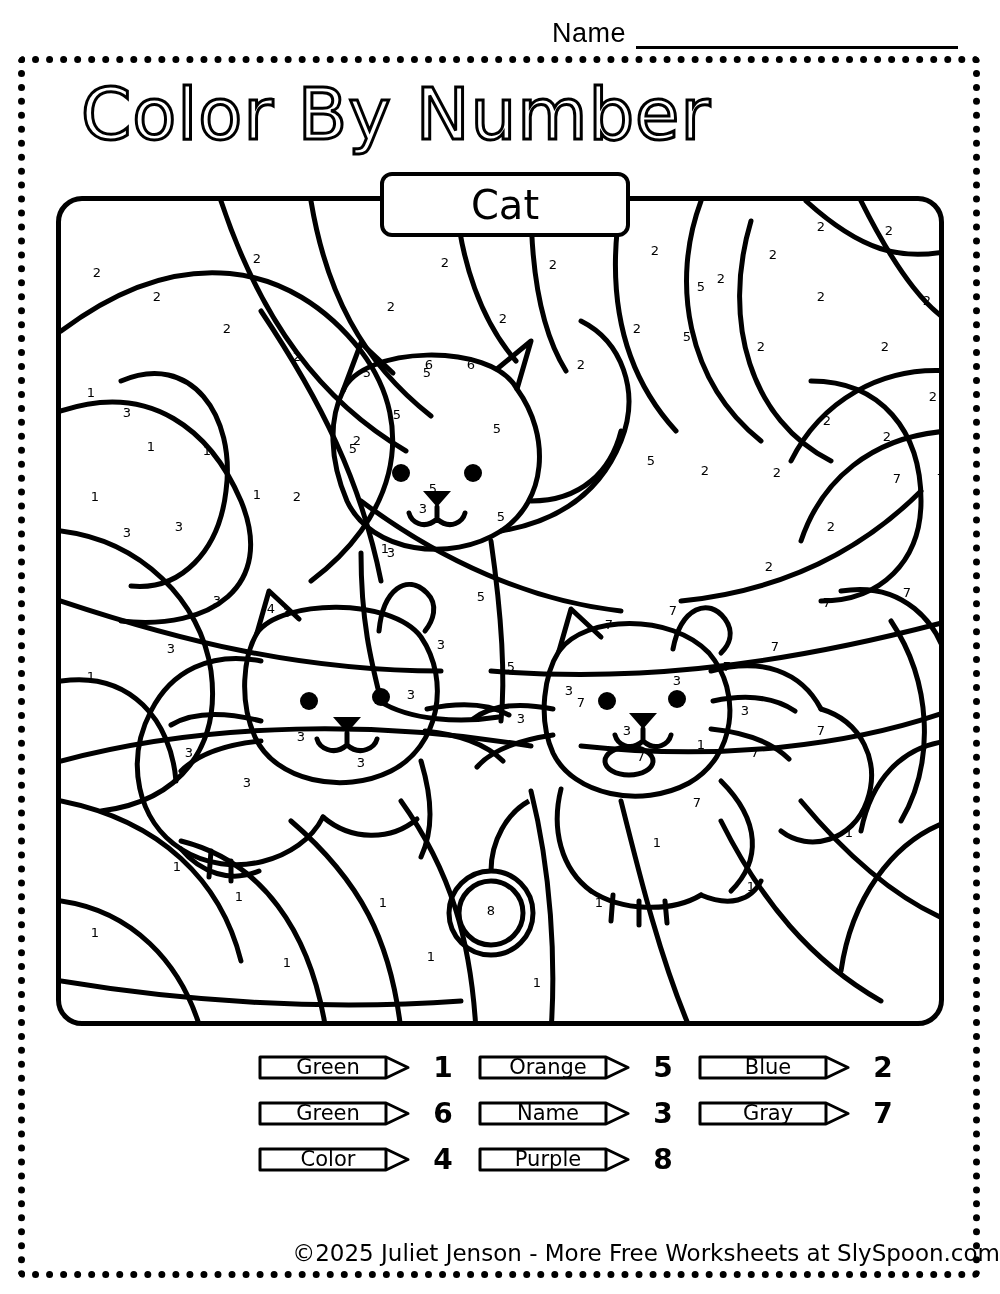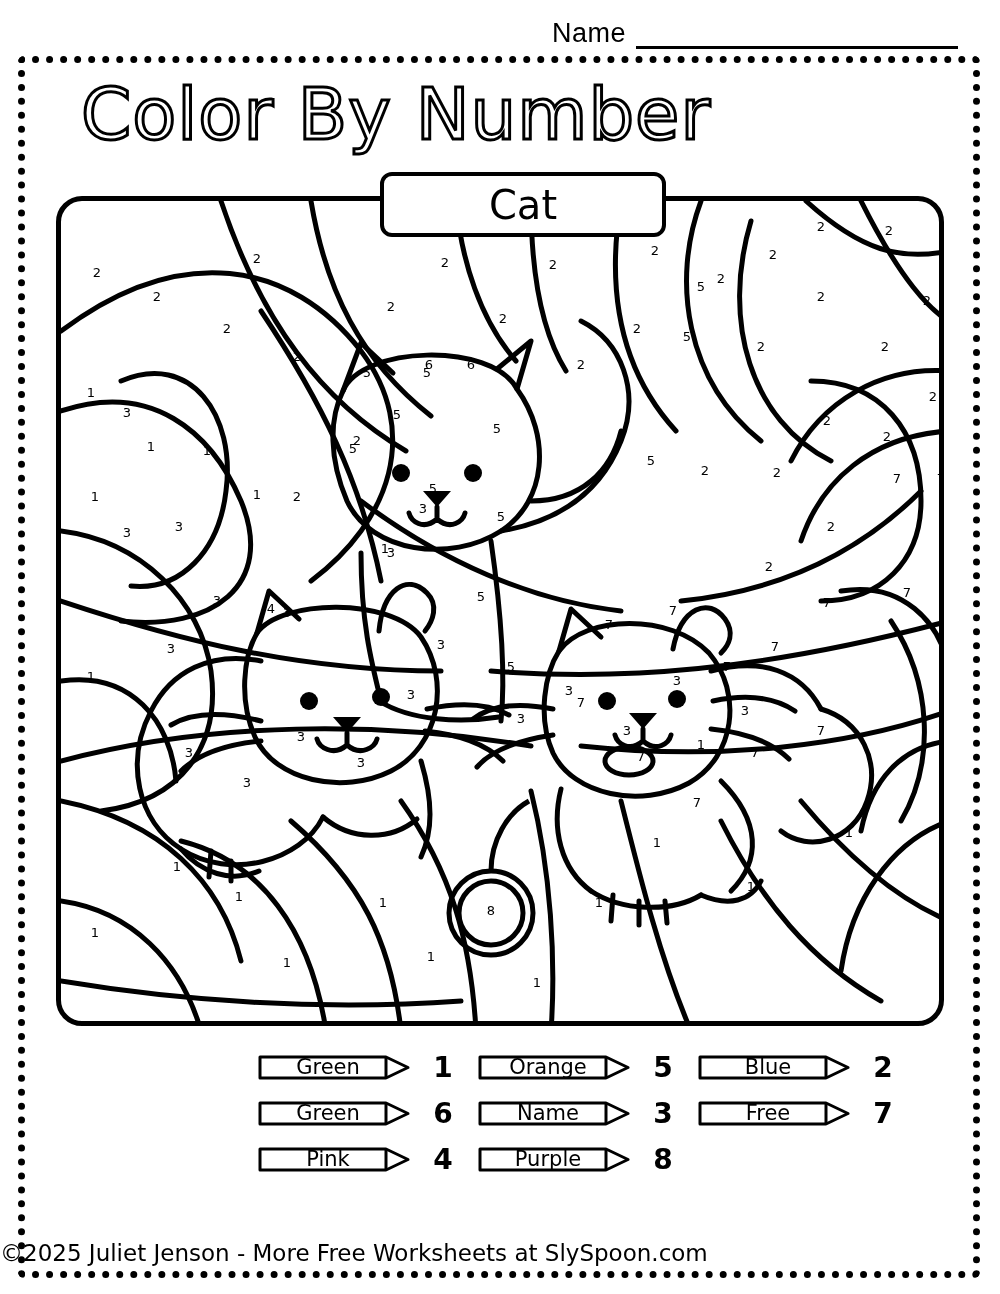--- a/index.html
+++ b/index.html
@@ -77,21 +77,21 @@
     overflow: hidden;
     background: #fff;
   }
   .puzzle svg { display:block; }
 
   
   .subject-pill {
     position: absolute;
     left: 380px;
     top: 172px;
-    width: 286px;
+    width: 250px;
     height: 65px;
     border: 4px solid #000;
     border-radius: 12px;
     background: #fff;
     display: flex;
     align-items: center;
     justify-content: center;
     box-sizing: border-box;
   }
   .subject-pill span {
@@ -141,21 +141,21 @@
     width: 26px;
     text-align: center;
   }
 
   
   .footer {
     position: absolute;
     left: 0;
     top: 1240px;
     width: 1000px;
-    text-align: left;
+    text-align: right;
     font-size: 23px;
     font-family: "DejaVu Sans", sans-serif;
   }
 
   .num { font-size: 13px; font-family: "DejaVu Sans", sans-serif; fill: #000; }
 </style>
 </head>
 <body>
 
 <div class="name-row">
@@ -431,31 +431,31 @@
         <div class="label">Name</div>
       </div>
       <div class="legend-num">3</div>
     </div>
     <div class="legend-item">
       <div class="crayon">
         <svg width="160" height="27" viewBox="0 0 160 27">
           <path d="M2 3 H128 L150 13.5 L128 24 H2 Z" fill="#fff" stroke="#000" stroke-width="3" stroke-linejoin="round"></path>
           <path d="M128 3 V24" fill="none" stroke="#000" stroke-width="3"></path>
         </svg>
-        <div class="label">Free</div>
+        <div class="label">Gray</div>
       </div>
       <div class="legend-num">7</div>
     </div>
     <div class="legend-item">
       <div class="crayon">
         <svg width="160" height="27" viewBox="0 0 160 27">
           <path d="M2 3 H128 L150 13.5 L128 24 H2 Z" fill="#fff" stroke="#000" stroke-width="3" stroke-linejoin="round"></path>
           <path d="M128 3 V24" fill="none" stroke="#000" stroke-width="3"></path>
         </svg>
-        <div class="label">Pink</div>
+        <div class="label">Color</div>
       </div>
       <div class="legend-num">4</div>
     </div>
     <div class="legend-item">
       <div class="crayon">
         <svg width="160" height="27" viewBox="0 0 160 27">
           <path d="M2 3 H128 L150 13.5 L128 24 H2 Z" fill="#fff" stroke="#000" stroke-width="3" stroke-linejoin="round"></path>
           <path d="M128 3 V24" fill="none" stroke="#000" stroke-width="3"></path>
         </svg>
         <div class="label">Purple</div>

